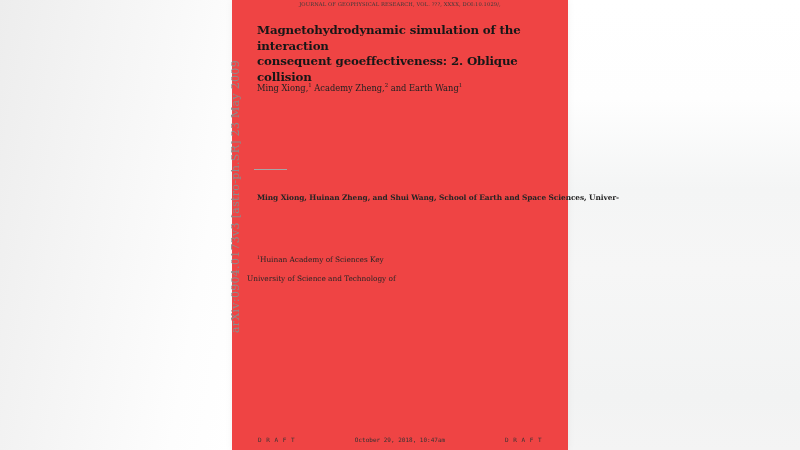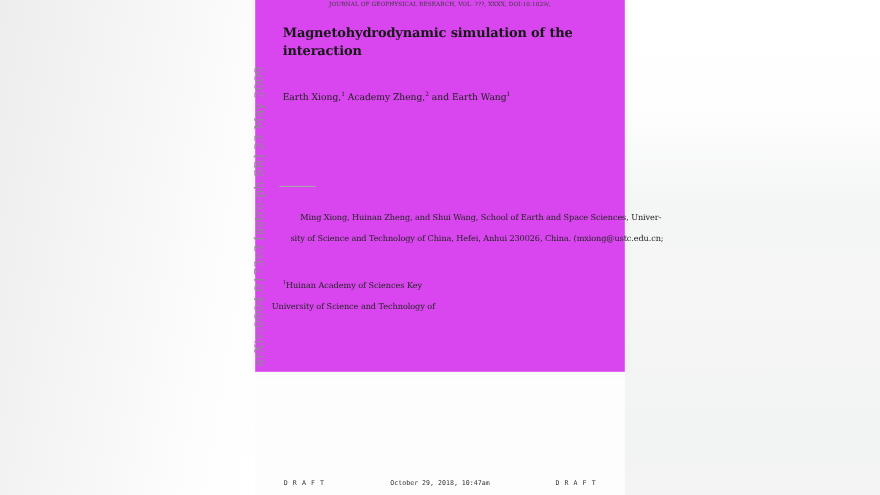--- a/index.html
+++ b/index.html
@@ -9,22 +9,22 @@
   }
   .bg-left{
     position:absolute;left:0;top:0;width:232px;height:450px;
     background:linear-gradient(100deg,#ededed 0%,#f2f2f2 25%,#f8f8f8 55%,#fdfdfd 80%,#ffffff 100%);
   }
   .bg-right{
     position:absolute;left:568px;top:0;width:232px;height:450px;
     background:linear-gradient(180deg,#ffffff 0%,#fefefe 22%,#f4f5f5 42%,#f6f6f6 60%,#f2f3f3 88%,#f4f4f4 100%);
   }
   .page{
-    position:absolute;left:232px;top:0;width:336px;height:338px;
-    background:#d946ef;box-shadow:0 0 8px rgba(0,0,0,0.05);
+    position:absolute;left:232px;top:0;width:336px;height:450px;
+    background:#ef4444;box-shadow:0 0 8px rgba(0,0,0,0.05);
   }
   .journal-header{
     position:absolute;top:1px;left:0;width:100%;text-align:center;
     font-size:5.2px;letter-spacing:.1px;color:#3a3a3a;white-space:nowrap;
   }
   .title-block{
     position:absolute;left:25px;top:23px;width:305px;
     font-size:11.8px;font-weight:bold;line-height:15.6px;
     letter-spacing:-.15px;color:#171717;
   }
@@ -35,22 +35,22 @@
   .arxiv-stamp{
     position:absolute;left:229px;top:333px;transform:rotate(-90deg);
     transform-origin:0 0;white-space:nowrap;
     font-size:11px;letter-spacing:.3px;color:#8c8c8c;
   }
   .footnote-rule{
     position:absolute;left:22px;top:169px;width:33px;height:0;
     border-top:1.2px solid #a6a6a6;
   }
   .correspondence{
-    position:absolute;left:32px;top:189px;width:312px;
-    font-size:7.4px;line-height:18.6px;letter-spacing:-.08px;color:#252525;
+    position:absolute;left:16px;top:189px;width:312px;
+    font-size:7.4px;line-height:18.6px;letter-spacing:-.08px;color:#252525;font-weight:bold;
   }
   .correspondence .line{white-space:nowrap;}
   .correspondence .line.indent{padding-left:9px;}
   .affiliation{
     position:absolute;left:15px;top:251px;width:312px;
     font-size:7.4px;line-height:18.7px;letter-spacing:-.05px;color:#252525;
   }
   .affiliation .line{white-space:nowrap;}
   .affiliation .line.indent{padding-left:10px;}
   .affiliation sup{font-size:4.8px;vertical-align:super;line-height:0;}
@@ -67,29 +67,29 @@
 
 <div class="stage">
   <div class="bg-left"></div>
   <div class="bg-right"></div>
 
   <div class="page">
     <div class="journal-header">JOURNAL OF GEOPHYSICAL RESEARCH, VOL. ???, XXXX, DOI:10.1029/,</div>
 
     <div class="title-block">
       <div>Magnetohydrodynamic simulation of the interaction</div>
+      <div>consequent geoeffectiveness: 2. Oblique collision</div>
     </div>
 
-    <div class="authors-line"><span>Earth Xiong,</span><sup>1</sup><span> Academy Zheng,</span><sup>2</sup><span> and Earth Wang</span><sup>1</sup></div>
+    <div class="authors-line"><span>Ming Xiong,</span><sup>1</sup><span> Academy Zheng,</span><sup>2</sup><span> and Earth Wang</span><sup>1</sup></div>
 
     <div class="footnote-rule"></div>
 
     <div class="correspondence">
       <div class="line indent">Ming Xiong, Huinan Zheng, and Shui Wang, School of Earth and Space Sciences, Univer-</div>
-      <div class="line">sity of Science and Technology of China, Hefei, Anhui 230026, China. (mxiong@ustc.edu.cn;</div>
     </div>
 
     <div class="affiliation">
       <div class="line indent"><sup>1</sup><span>Huinan Academy of Sciences Key</span></div>
       <div class="line">University of Science and Technology of</div>
     </div>
 
     <div class="page-footer">
       <span class="draft">D R A F T</span>
       <span>October 29, 2018, 10:47am</span>

